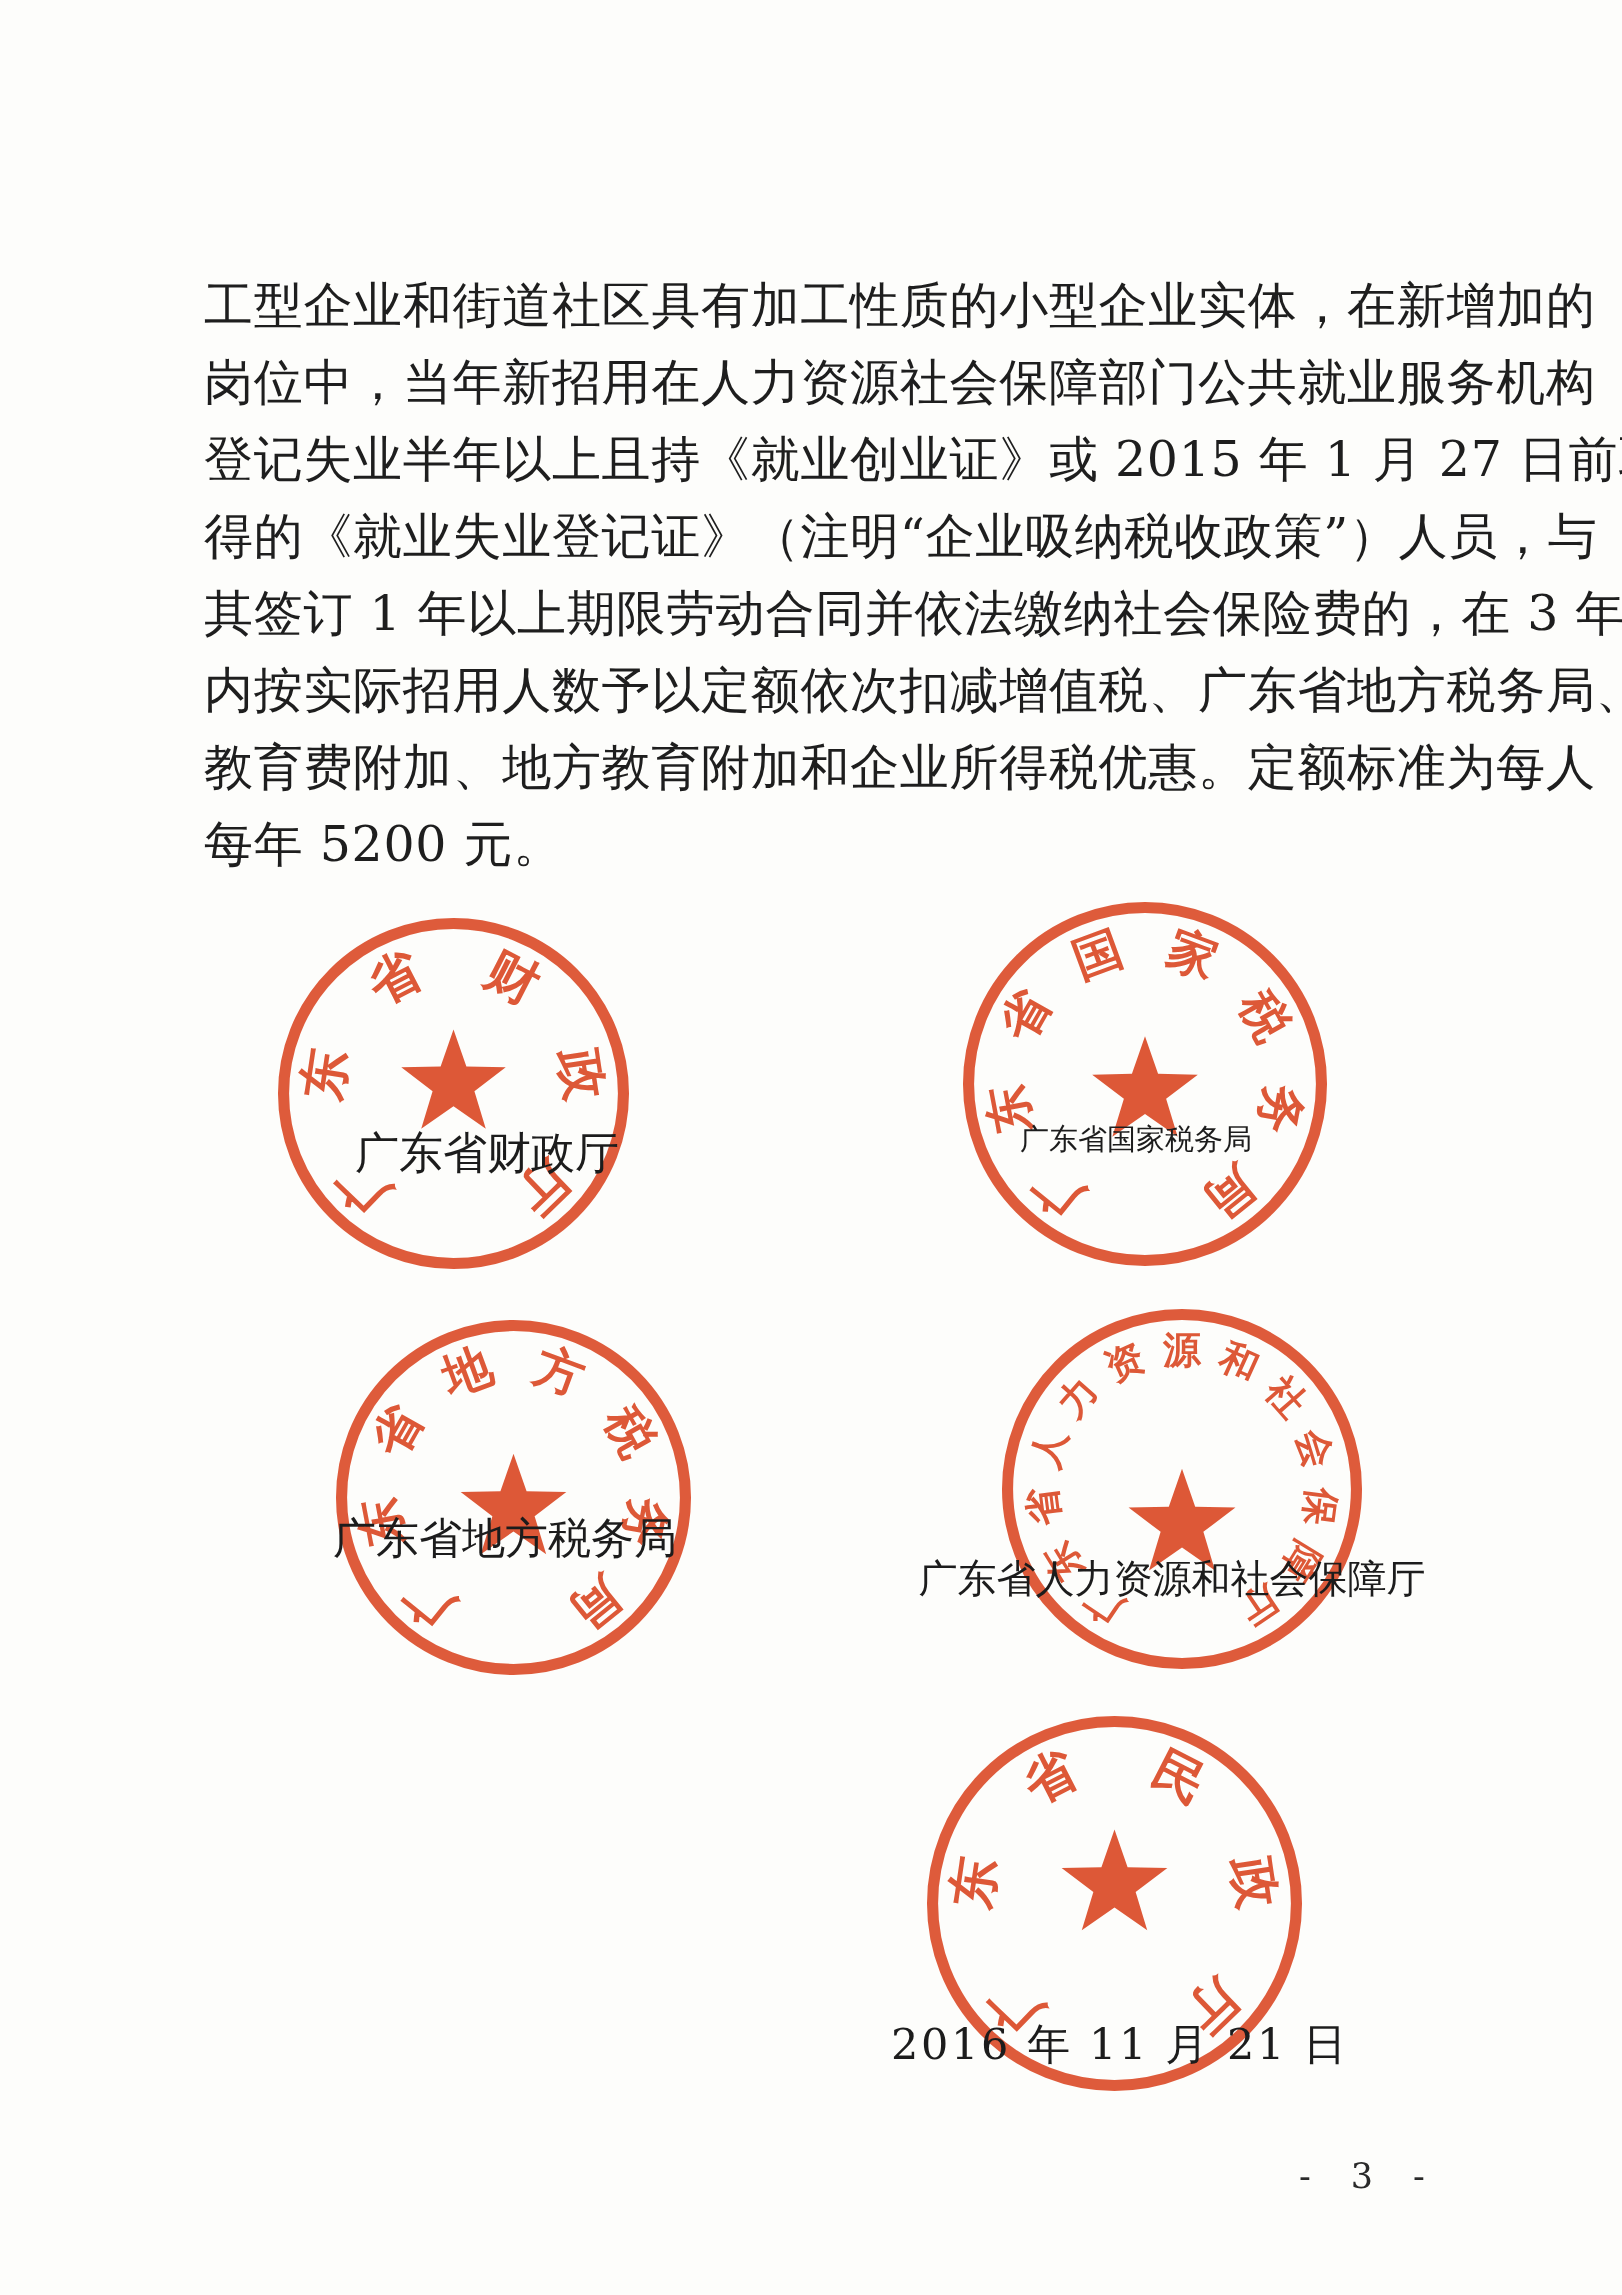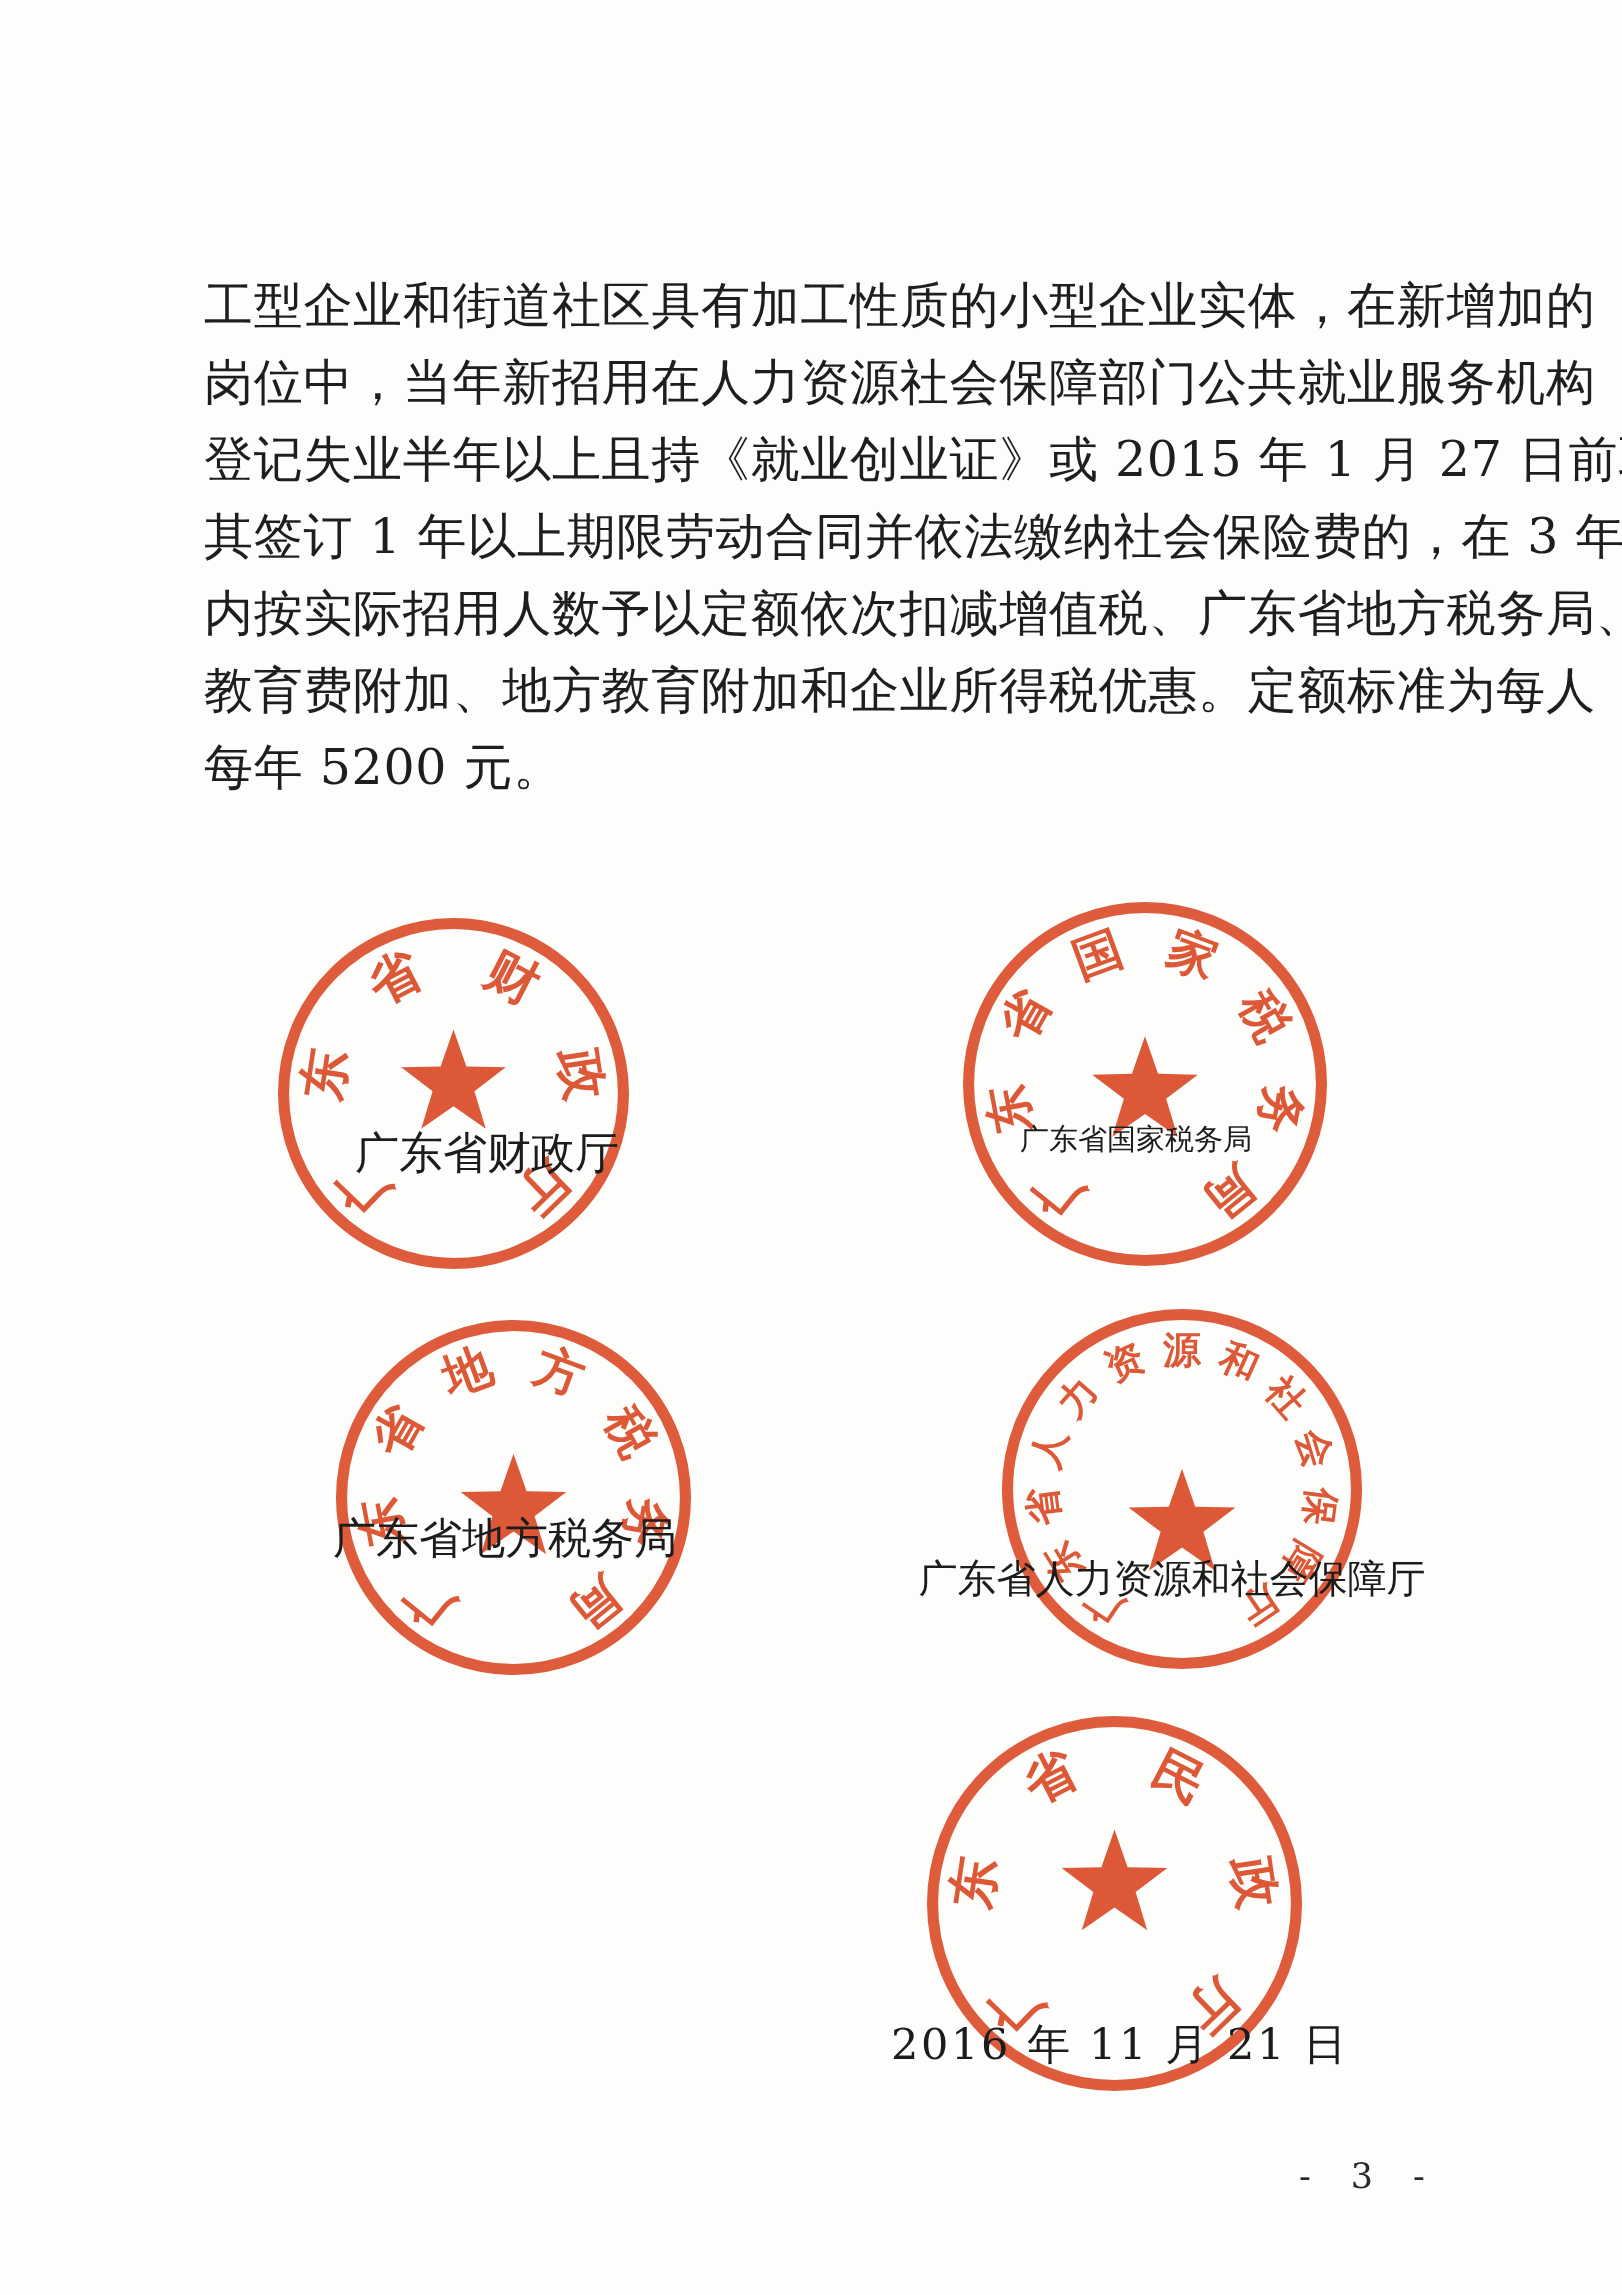--- a/index.html
+++ b/index.html
@@ -61,20 +61,21 @@
 </style>
 </head>
 <body>
 
 <div class="page">
 
   <div class="body-text">
     <div class="body-line">工型企业和街道社区具有加工性质的小型企业实体，在新增加的</div>
     <div class="body-line">岗位中，当年新招用在人力资源社会保障部门公共就业服务机构</div>
     <div class="body-line">登记失业半年以上且持《就业创业证》或 2015 年 1 月 27 日前取</div>
+    <div class="body-line">得的《就业失业登记证》（注明“企业吸纳税收政策”）人员，与</div>
     <div class="body-line">其签订 1 年以上期限劳动合同并依法缴纳社会保险费的，在 3 年</div>
     <div class="body-line">内按实际招用人数予以定额依次扣减增值税、广东省地方税务局、</div>
     <div class="body-line">教育费附加、地方教育附加和企业所得税优惠。定额标准为每人</div>
     <div class="body-line last">每年 5200 元。</div>
   </div>
 
   <div class="seal" style="left:277px;top:917px;width:353px;height:353px;">
       <svg viewBox="0 0 540 540">
         <circle cx="270" cy="270" r="260" fill="none" stroke="#db4f2c" stroke-width="17" stroke-opacity="0.93"></circle>
         <polygon points="270.0,172.0 289.7,228.8 349.9,230.0 302.0,266.4 319.4,324.0 270.0,289.6 220.6,324.0 238.0,266.4 190.1,230.0 250.3,228.8" fill="#db4f2c" fill-opacity="0.95"></polygon>

